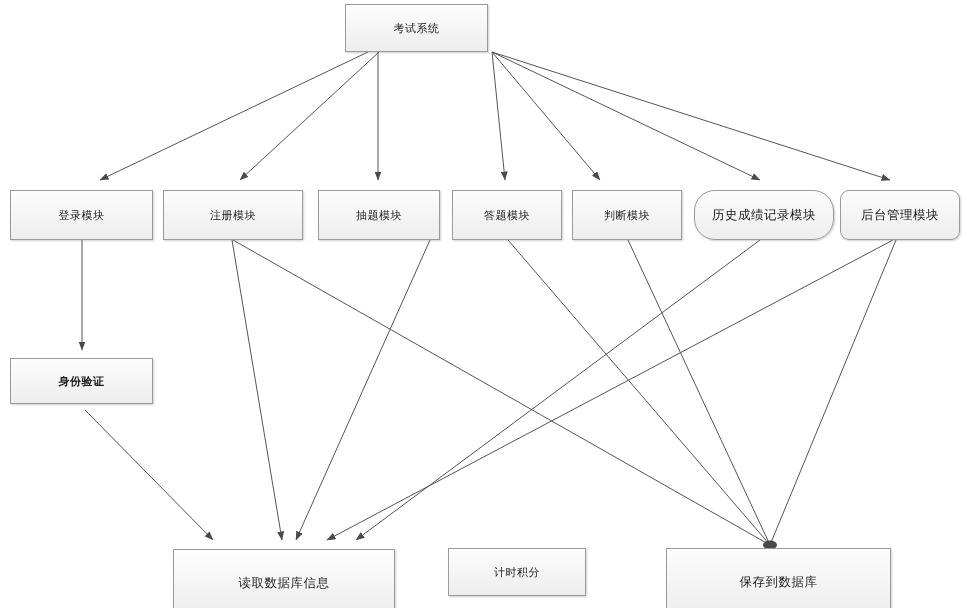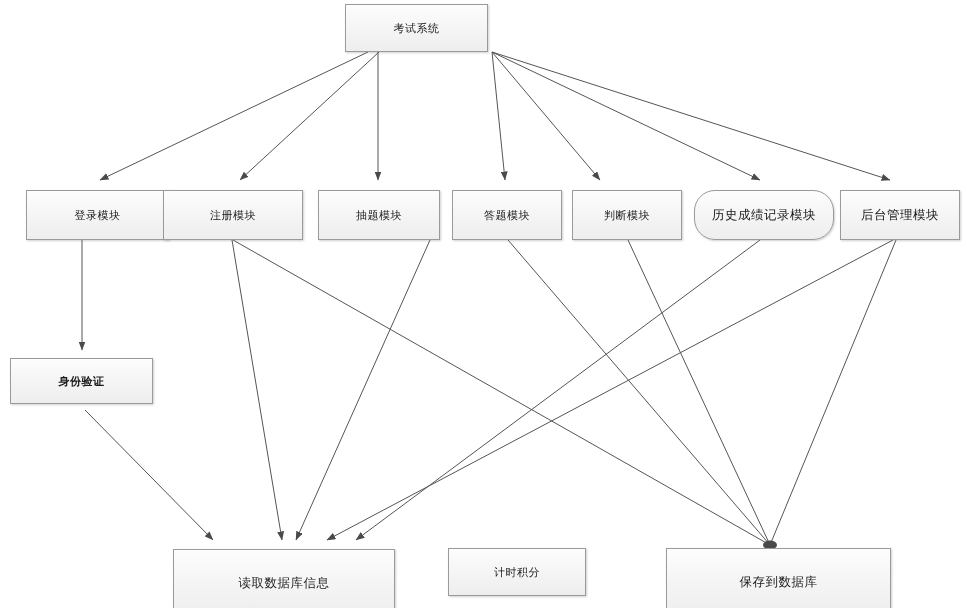--- a/index.html
+++ b/index.html
@@ -73,39 +73,39 @@
         <line x1="760" y1="240" x2="356" y2="540" stroke="#555555" stroke-width="1" marker-end="url(#arrowhead)"></line>
         <line x1="893" y1="240" x2="327" y2="540" stroke="#555555" stroke-width="1" marker-end="url(#arrowhead)"></line>
         <line x1="896" y1="240" x2="770" y2="545" stroke="#555555" stroke-width="1"></line>
         <ellipse cx="770" cy="545" rx="7" ry="4.5" fill="#4a4a4a"></ellipse>
       </g>
   </svg>
   <div id="node-group">
       <div class="node" style="left: 345px; top: 4px; width: 143px; height: 48px;">
         <span class="node-label">考试系统</span>
       </div>
-      <div class="node" style="left: 10px; top: 190px; width: 143px; height: 50px; margin-left: 16px;">
+      <div class="node" style="left: 10px; top: 190px; width: 143px; height: 50px;">
         <span class="node-label">登录模块</span>
       </div>
       <div class="node" style="left: 163px; top: 190px; width: 140px; height: 50px;">
         <span class="node-label">注册模块</span>
       </div>
       <div class="node" style="left: 318px; top: 190px; width: 122px; height: 50px;">
         <span class="node-label">抽题模块</span>
       </div>
       <div class="node" style="left: 452px; top: 190px; width: 110px; height: 50px;">
         <span class="node-label">答题模块</span>
       </div>
       <div class="node" style="left: 572px; top: 190px; width: 110px; height: 50px;">
         <span class="node-label">判断模块</span>
       </div>
       <div class="node node-sm" style="left: 694px; top: 190px; width: 140px; height: 50px; border-radius: 21px;">
         <span class="node-label">历史成绩记录模块</span>
       </div>
-      <div class="node node-sm" style="left: 840px; top: 190px; width: 120px; height: 50px;">
+      <div class="node node-sm" style="left: 840px; top: 190px; width: 120px; height: 50px; border-radius: 9px;">
         <span class="node-label">后台管理模块</span>
       </div>
       <div class="node" style="left: 10px; top: 358px; width: 143px; height: 46px; font-weight: bold;">
         <span class="node-label">身份验证</span>
       </div>
       <div class="node node-sm" style="left: 173px; top: 549px; width: 222px; height: 68px;">
         <span class="node-label">读取数据库信息</span>
       </div>
       <div class="node" style="left: 448px; top: 548px; width: 138px; height: 48px;">
         <span class="node-label">计时积分</span>

